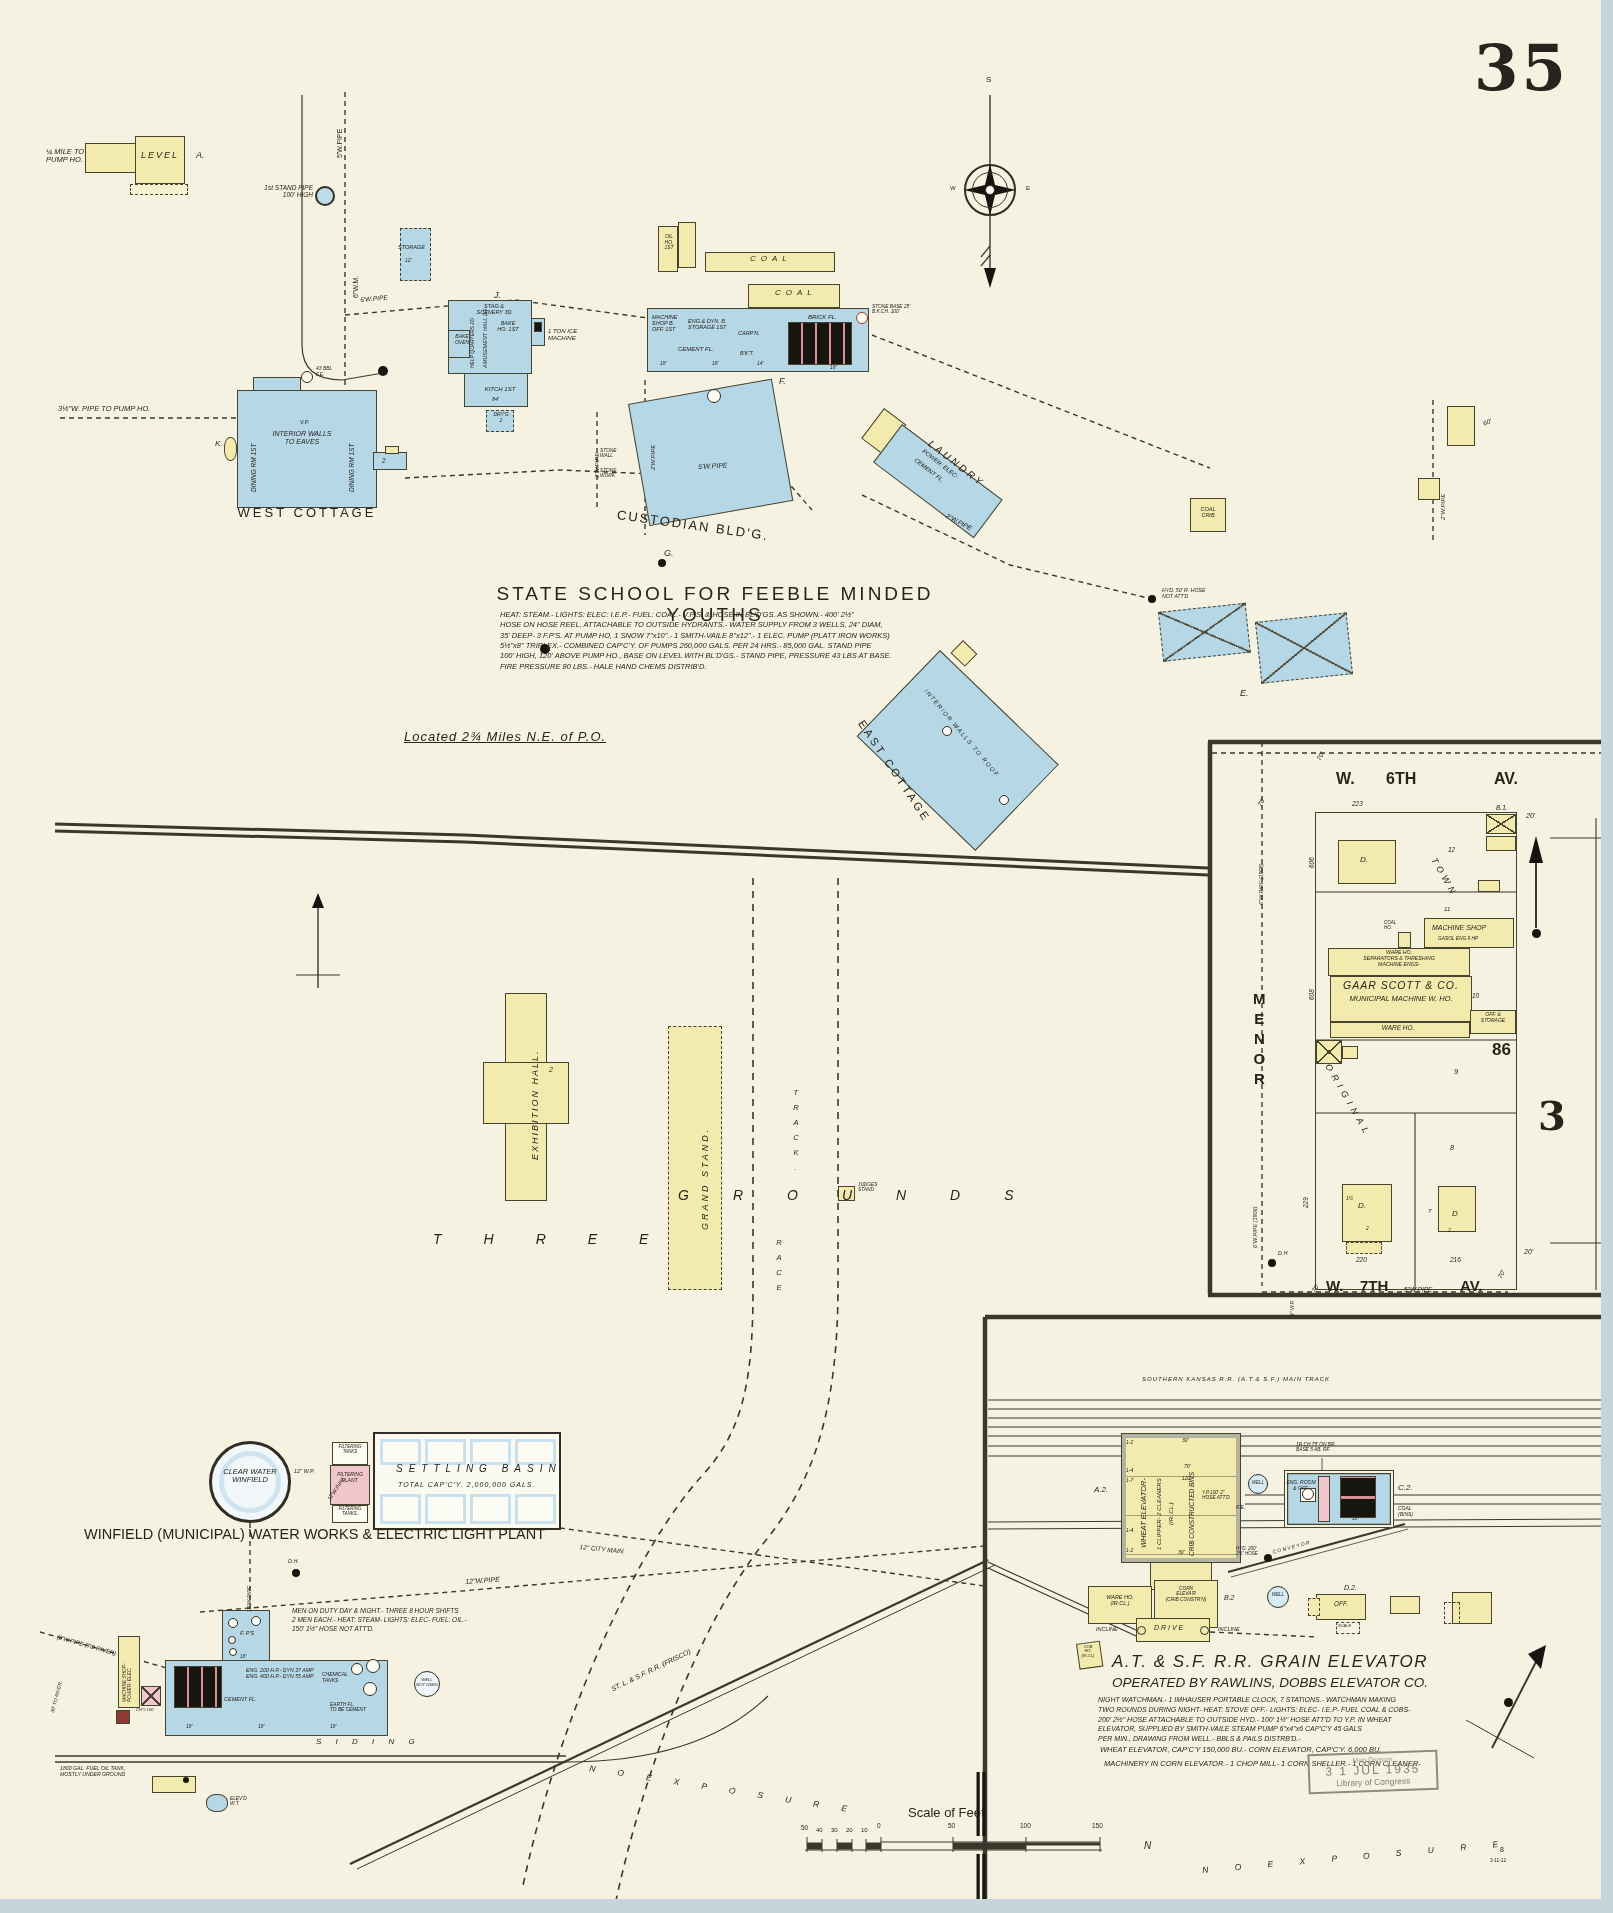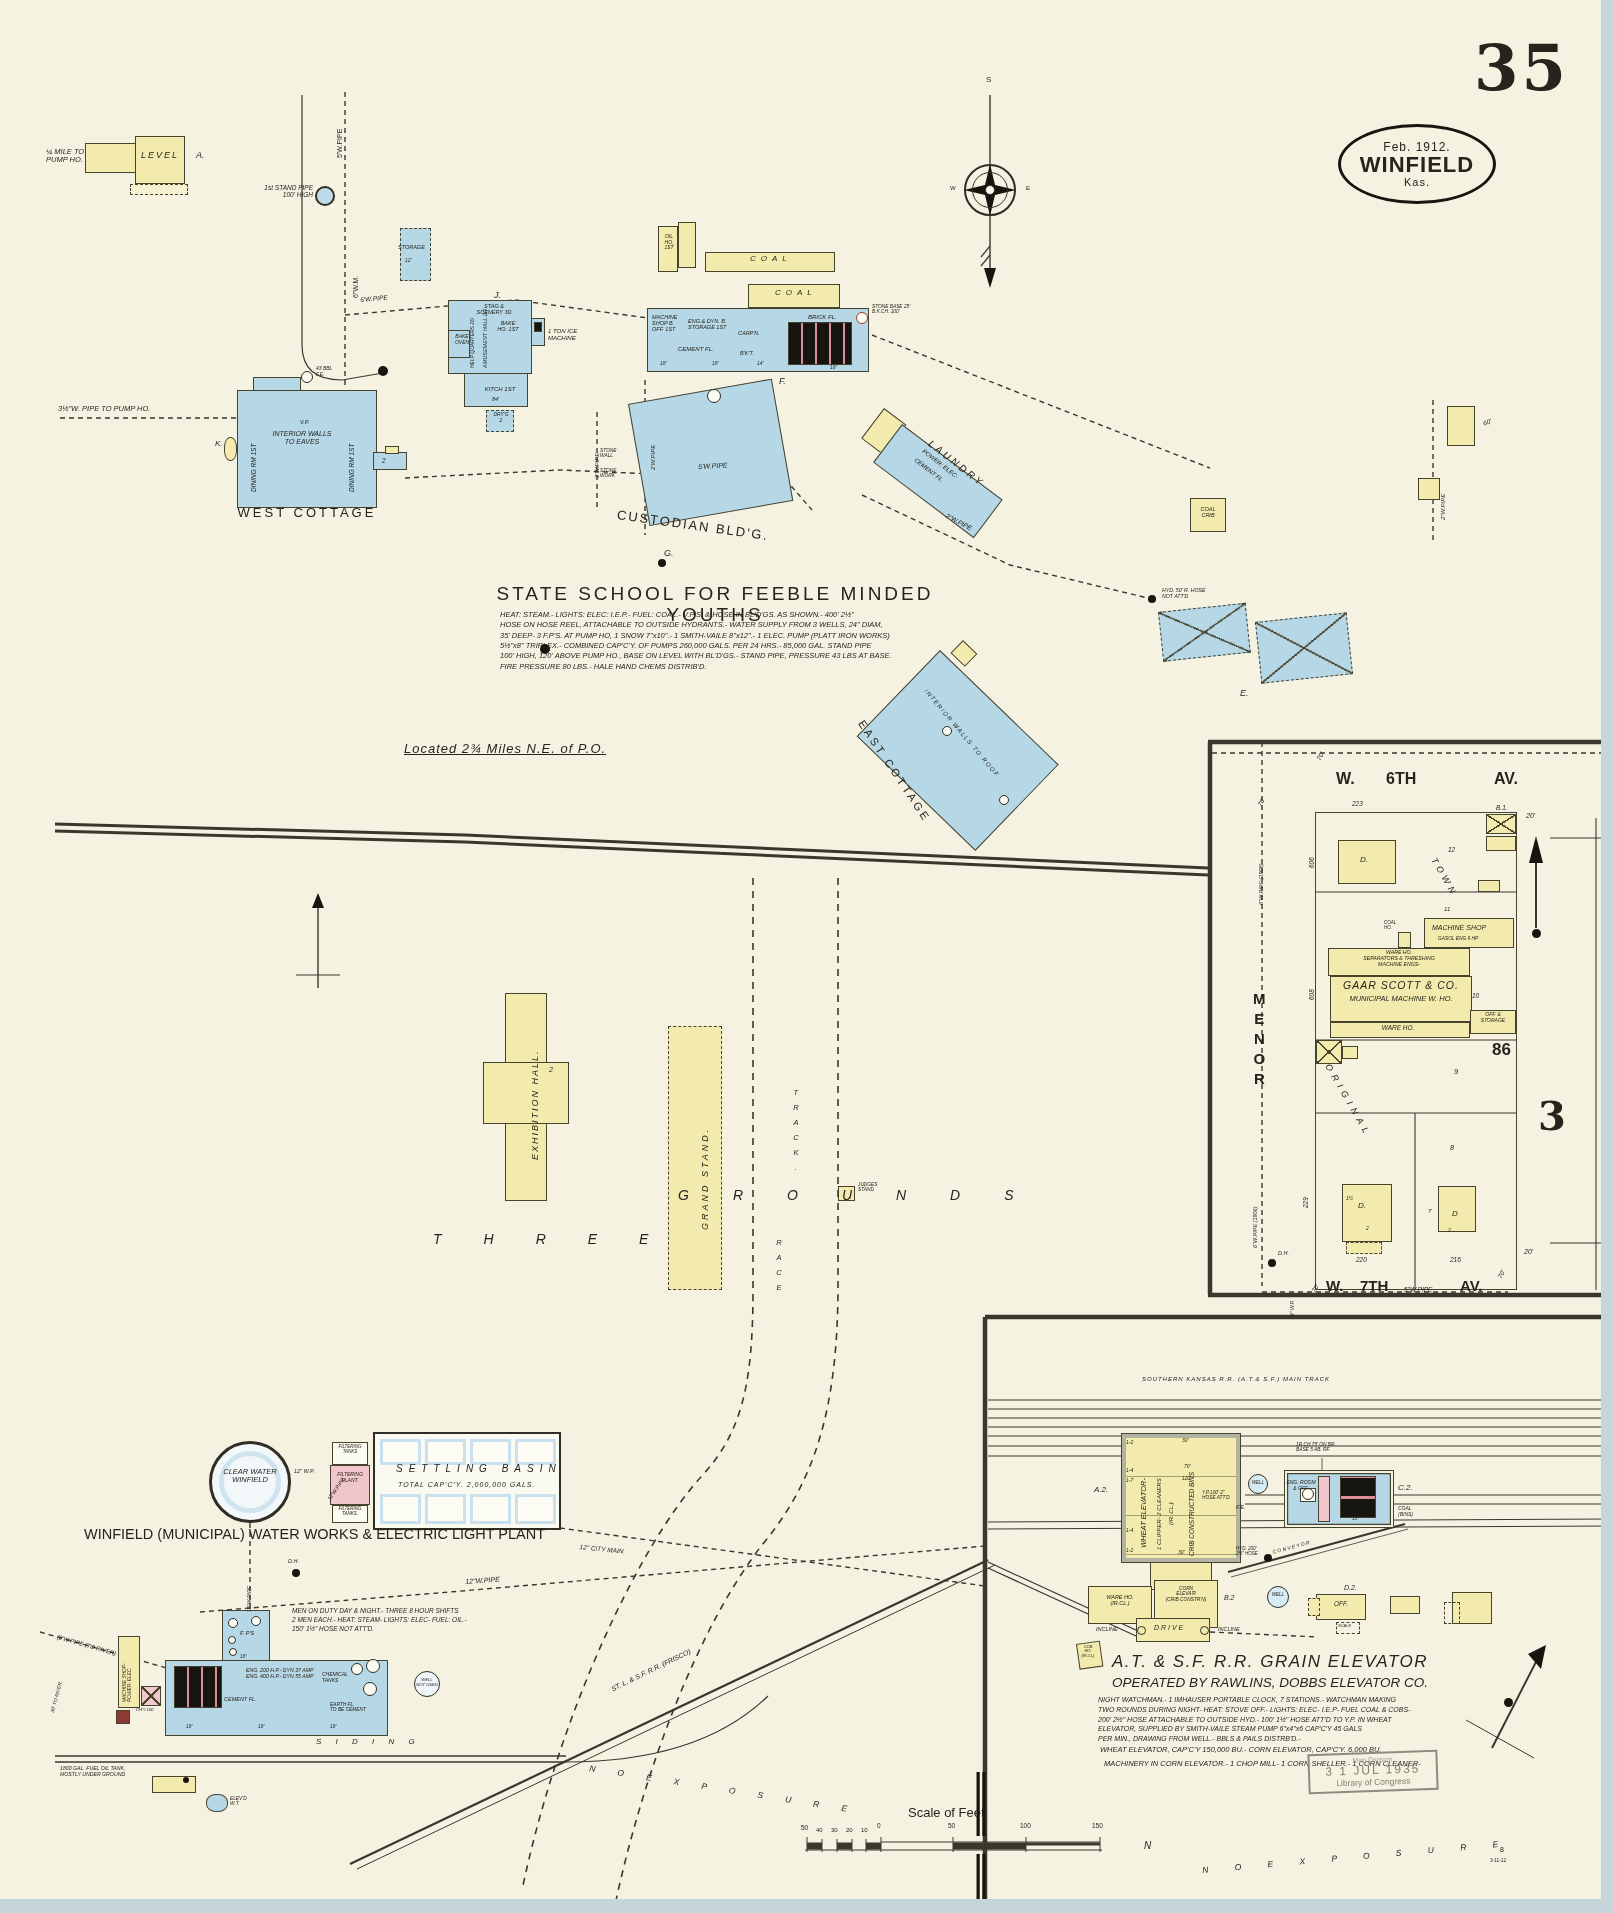--- a/index.html
+++ b/index.html
@@ -328,21 +328,21 @@
       <span class="lbl" style="left: 594px; top: 478px; font-size: 6px; transform: rotate(-90deg); font-style: italic;">2'W.PIPE</span>
       <span class="lbl" style="left: 948px; top: 512px; font-size: 6.5px; transform: rotate(28deg); font-style: italic;">2"W.PIPE</span>
       <span class="lbl" style="left: 1440px; top: 520px; font-size: 6px; transform: rotate(-90deg); font-style: italic;">2"W.PIPE</span>
       <span class="lbl" style="left: 470px; top: 583px; font-size: 19px; letter-spacing: 3px; width: 490px; text-align: center;">STATE SCHOOL FOR FEEBLE MINDED YOUTHS</span>
       <span class="lbl" style="left: 500px; top: 610px; font-size: 7.5px; font-style: italic; line-height: 1.38;">HEAT: STEAM.- LIGHTS: ELEC: I.E.P.- FUEL: COAL.- V.P'S. &amp; HOSE IN BL'D'GS. AS SHOWN.- 400' 2½"
 HOSE ON HOSE REEL, ATTACHABLE TO OUTSIDE HYDRANTS.- WATER SUPPLY FROM 3 WELLS, 24" DIAM,
 35' DEEP- 3 F.P'S. AT PUMP HO, 1 SNOW 7"x10".- 1 SMITH-VAILE 8"x12".- 1 ELEC. PUMP (PLATT IRON WORKS)
 5½"x8" TRIPLEX.- COMBINED CAP'C'Y. OF PUMPS 260,000 GALS. PER 24 HRS.- 85,000 GAL. STAND PIPE
 100' HIGH, 120' ABOVE PUMP HO., BASE ON LEVEL WITH BL'D'GS.- STAND PIPE, PRESSURE 43 LBS AT BASE.
 FIRE PRESSURE 80 LBS.- HALE HAND CHEMS DISTRIB'D.</span>
-      <span class="lbl" style="left: 404px; top: 730px; font-size: 13px; letter-spacing: 1px; font-style: italic; text-decoration: underline; margin-top: 12px;">Located 2¾ Miles N.E. of P.O.</span>
+      <span class="lbl" style="left: 404px; top: 730px; font-size: 13px; letter-spacing: 1px; font-style: italic; text-decoration: underline;">Located 2¾ Miles N.E. of P.O.</span>
       <span class="lbl" style="left: 433px; top: 1232px; font-size: 14px; letter-spacing: 42px; font-style: italic;">THREE</span>
       <span class="lbl" style="left: 678px; top: 1188px; font-size: 14px; letter-spacing: 44px; font-style: italic;">GROUNDS</span>
       <span class="lbl vert" style="left: 791px; top: 1088px; font-size: 7.5px; letter-spacing: 6px; font-style: italic;">TRACK.</span>
       <span class="lbl vert" style="left: 774px; top: 1238px; font-size: 7.5px; letter-spacing: 6px; font-style: italic;">RACE</span>
       <span class="lbl" style="left: 858px; top: 1182px; font-size: 4.8px; font-style: italic;">JUDGES
 STAND</span>
       <span class="lbl" style="left: 530px; top: 1160px; font-size: 9px; transform: rotate(-90deg); letter-spacing: 2px; font-style: italic;">EXHIBITION  HALL.</span>
       <span class="lbl" style="left: 549px; top: 1066px; font-size: 7px; font-style: italic;">2</span>
       <span class="lbl" style="left: 700px; top: 1230px; font-size: 9px; transform: rotate(-90deg); letter-spacing: 3px; font-style: italic;">GRAND  STAND.</span>
       <span class="lbl" style="left: 1336px; top: 770px; font-size: 16px; font-weight: 700;">W.</span>
@@ -524,25 +524,20 @@
     <div class="basin-cell" style="left:95px;top:5px;width:41px;height:26px;"></div>
     <div class="basin-cell" style="left:140px;top:5px;width:41px;height:26px;"></div>
     <div class="basin-cell" style="left:5px;top:60px;width:41px;height:30px;"></div>
     <div class="basin-cell" style="left:50px;top:60px;width:41px;height:30px;"></div>
     <div class="basin-cell" style="left:95px;top:60px;width:41px;height:30px;"></div>
     <div class="basin-cell" style="left:140px;top:60px;width:41px;height:30px;"></div>
   </div>
 
   <div id="sheet-number">35</div>
 
-  <div id="badge">
-    <div class="b1">Feb. 1912.</div>
-    <div class="b2">WINFIELD</div>
-    <div class="b3">Kas.</div>
-  </div>
 
   <div id="stamp">
     <div class="s1">Map Division</div>
     <div class="s2">3 1 JUL 1935</div>
     <div class="s3">Library of Congress</div>
   </div>
 
   <div class="edge" style="left:1601px;top:0;width:12px;height:1913px;"></div>
   <div class="edge" style="left:0;top:1899px;width:1613px;height:14px;"></div>
 </div>

